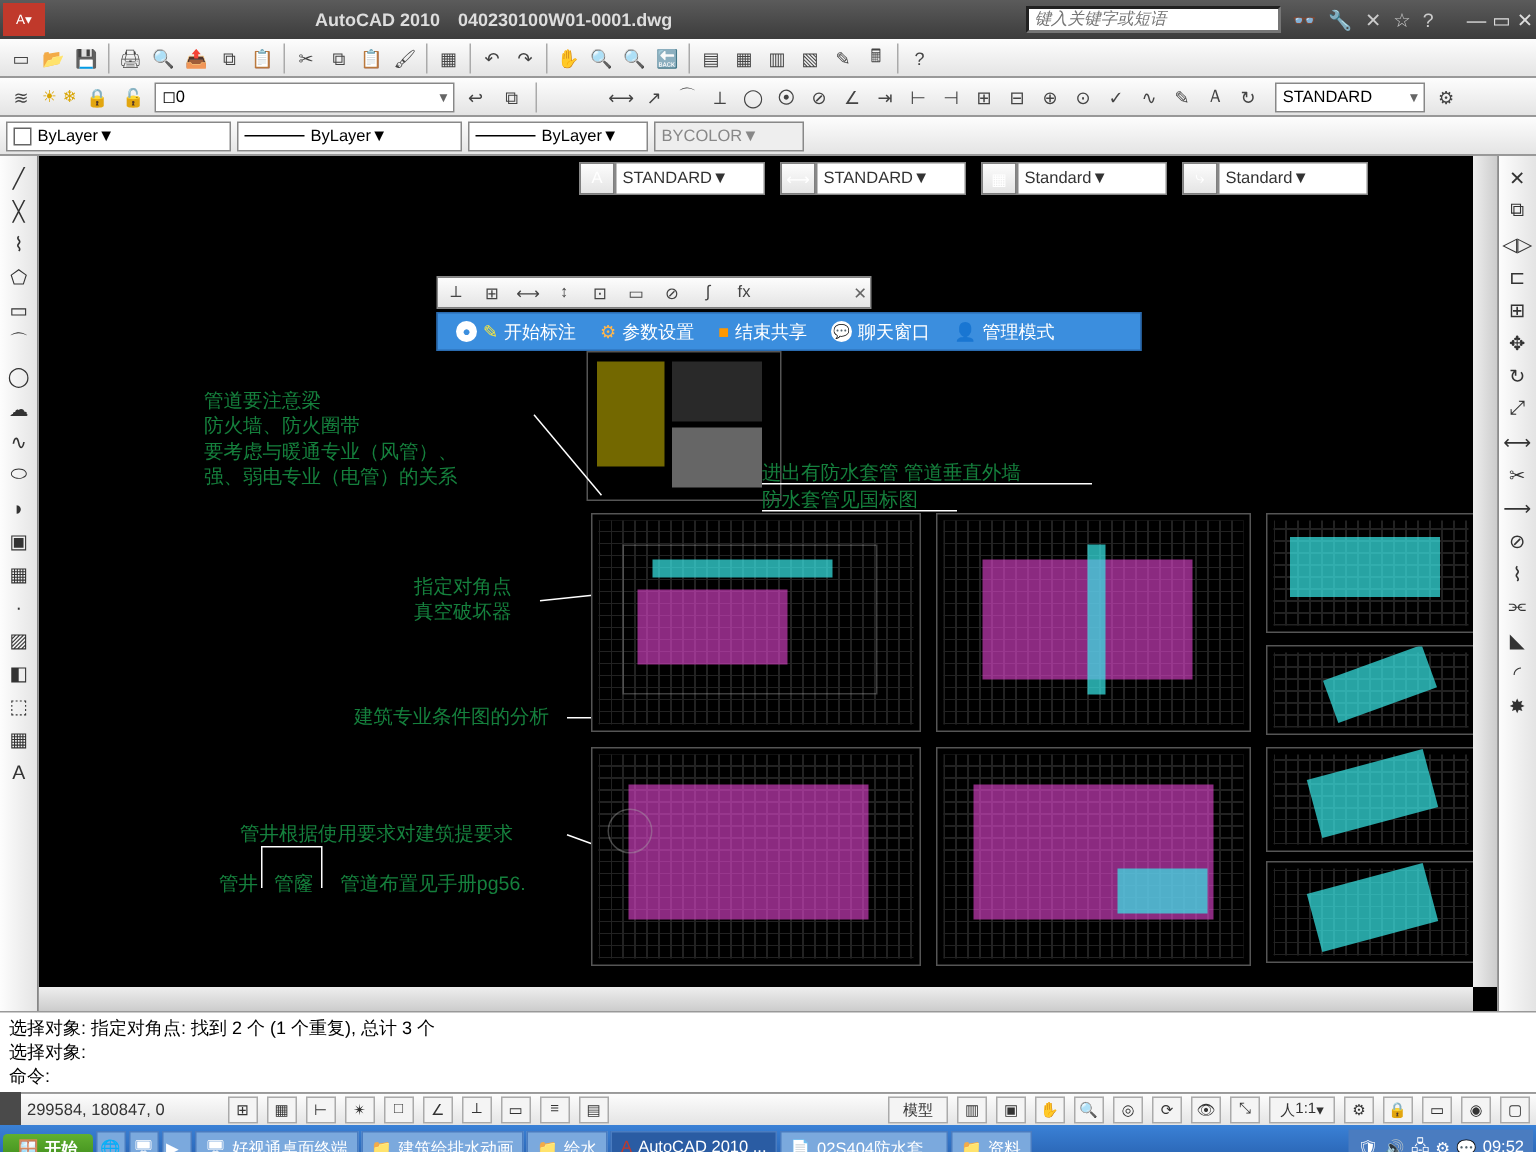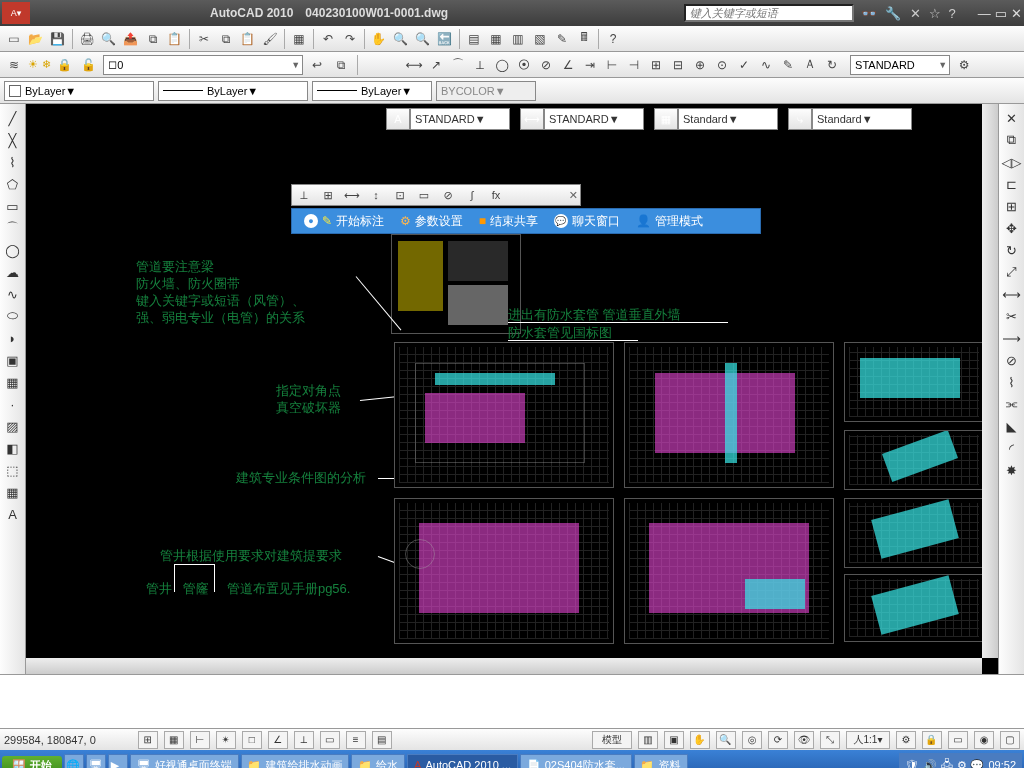--- a/index.html
+++ b/index.html
@@ -37,21 +37,21 @@
 .note { position:absolute; color:#15803d; font-size:13px; line-height:17px; white-space:nowrap; }
 .dwgblock { position:absolute; border:1px solid #555; background:#000; overflow:hidden; }
 .dwgblock .fill { position:absolute; inset:4px; background:
   repeating-linear-gradient(0deg,#222 0 1px,transparent 1px 8px),
   repeating-linear-gradient(90deg,#222 0 1px,transparent 1px 8px); }
 .dwgblock .accent { position:absolute; background:#e846d6; opacity:.6; }
 .dwgblock .accent2 { position:absolute; background:#38e8e8; opacity:.7; }
 .dwgblock .accent3 { position:absolute; background:#fff; opacity:.4; }
 .yellowbox { position:absolute; background:#bfae00; opacity:.6; }
 .cmdline { height:54px; background:#fff; border-top:1px solid #999; font-family:SimSun,monospace; font-size:12px; padding:2px 6px; line-height:16px; color:#000; overflow:hidden; }
-.statusbar { height:22px; background:linear-gradient(#fdfdfd,#e4e4e4); border-top:1px solid #999; display:flex; align-items:center; font-size:11px; padding:0 4px; gap:6px; color:#333; }
+.statusbar { height:22px; background:linear-gradient(#fdfdfd,#e4e4e4); border-top:1px solid #999; display:flex; align-items:center; font-size:11px; padding:0 4px; gap:6px; color:#333;margin-left:14px; }
 .statusbar .sbtn { width:20px; height:18px; border:1px solid #aaa; background:#f4f4f4; display:flex; align-items:center; justify-content:center; font-size:10px; cursor:pointer; }
 .statusbar .spacer { flex:1; }
 .taskbar { height:30px; background:linear-gradient(#3a81d6,#245aa7); display:flex; align-items:center; font-size:11px; color:#fff; padding:0 2px; gap:2px; }
 .taskbar .start { background:linear-gradient(#60b030,#3d8a1a); padding:2px 10px; border-radius:3px; font-weight:bold; display:flex; align-items:center; gap:4px; }
 .taskbar .tbitem { background:#7ba9dd; padding:2px 6px; border:1px solid #4a7cc0; display:flex; align-items:center; gap:4px; max-width:120px; overflow:hidden; white-space:nowrap; height:22px; }
 .taskbar .tbitem.active { background:#2a5ca3; }
 .taskbar .tray { margin-left:auto; background:#4a7cc0; padding:2px 6px; display:flex; align-items:center; gap:4px; height:24px; }
 .leader { position:absolute; background:#fff; height:1px; transform-origin:left center; }
 </style>
 </head>
@@ -274,21 +274,21 @@
 
     <div class="dwgblock" style="top:130px;left:365px;width:130px;height:100px">
       <div class="yellowbox" style="top:6px;left:6px;width:45px;height:70px"></div>
       <div class="yellowbox" style="top:6px;left:56px;width:60px;height:40px;background:#444"></div>
       <div class="accent3" style="top:50px;left:56px;width:60px;height:40px"></div>
     </div>
 
     <div class="note" style="top:154px;left:110px">
       <div>管道要注意梁</div>
       <div>防火墙、防火圈带</div>
-      <div>键入关键字或短语（风管）、</div>
+      <div>要考虑与暖通专业（风管）、</div>
       <div>强、弱电专业（电管）的关系</div>
     </div>
     <div class="leader" style="top:172px;left:330px;width:70px;transform:rotate(50deg)"></div>
 
     <div class="note" style="top:278px;left:250px">
       <div>指定对角点</div>
       <div>真空破坏器</div>
     </div>
     <div class="leader" style="top:296px;left:334px;width:120px;transform:rotate(-6deg)"></div>
 
@@ -372,20 +372,23 @@
     <div class="vbtn">⊘</div>
     <div class="vbtn">⌇</div>
     <div class="vbtn">⫘</div>
     <div class="vbtn">◣</div>
     <div class="vbtn">◜</div>
     <div class="vbtn">✸</div>
   </div>
 </div>
 
 <div class="cmdline">
+  <div>选择对象: 指定对角点: 找到 2 个 (1 个重复), 总计 3 个</div>
+  <div>选择对象:</div>
+  <div>命令:</div>
 </div>
 
 <div class="statusbar">
   <span>299584, 180847, 0</span>
   <span style="width:30px"></span>
   <div class="sbtn">⊞</div>
   <div class="sbtn">▦</div>
   <div class="sbtn">⊢</div>
   <div class="sbtn">✴</div>
   <div class="sbtn">□</div>

